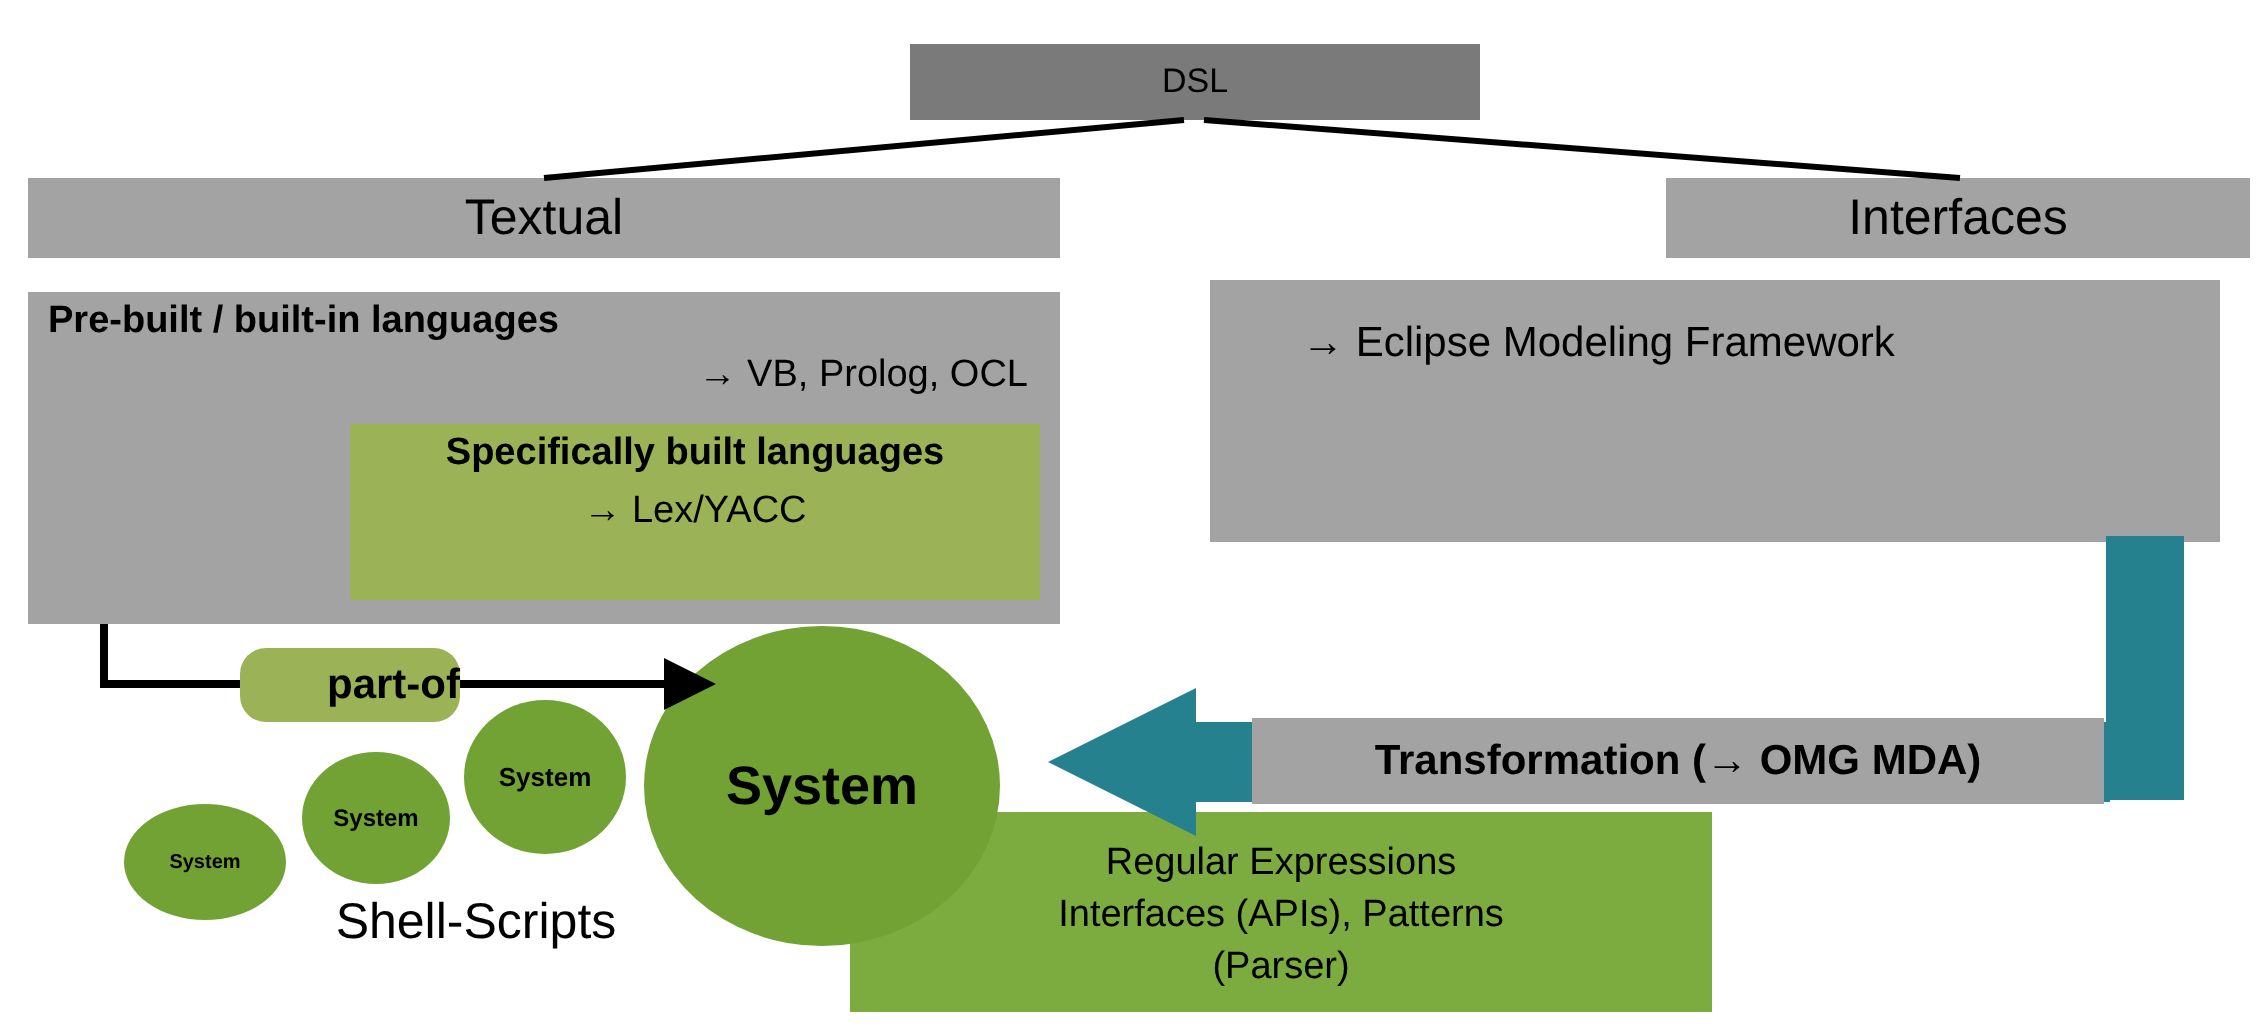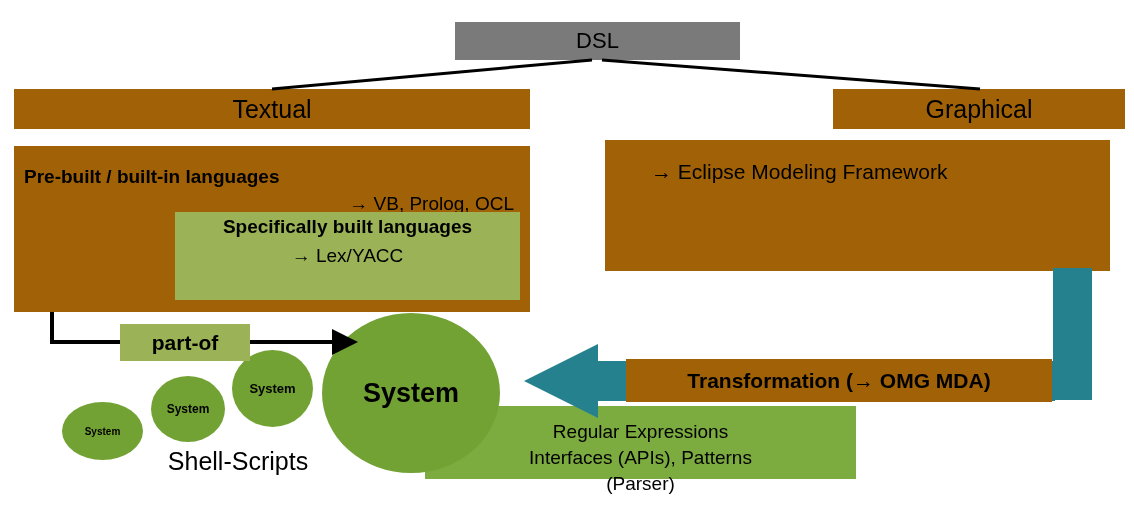--- a/index.html
+++ b/index.html
@@ -5,34 +5,34 @@
   * { margin:0; padding:0; box-sizing:border-box; }
   html, body { width:1134px; height:513px; }
   body {
     position:relative;
     background:#ffffff;
     font-family:"Liberation Sans", sans-serif;
     color:#000;
     overflow:hidden;
   }
   .abs { position:absolute; }
-  .gray-box { background:#a16207; }
+  .gray-box { background:#a3a3a3; }
   .green-box { background:#9bb356; }
 
   #dsl-box {
     left:455px; top:22px; width:285px; height:38px;
-    background:#7a7a7a; font-size:22px; text-align:center; line-height:38px;
+    background:#7a7a7a; font-size:17px; text-align:center; line-height:38px;
     z-index:1;
   }
 
   #textual-box  { left:14px;  top:89px; width:516px; height:40px; font-size:25px; text-align:center; line-height:40px; z-index:1; }
   #graphical-box{ left:833px; top:89px; width:292px; height:40px; font-size:25px; text-align:center; line-height:40px; z-index:1; }
 
   #prebuilt-box { left:14px; top:146px; width:516px; height:166px; z-index:1; }
-  #prebuilt-title    { padding:20px 0 0 10px; font-weight:bold; font-size:19px; }
+  #prebuilt-title    { padding:4px 0 0 10px; font-weight:bold; font-size:19px; }
   #prebuilt-examples { margin-top:5px; font-size:19px; text-align:right; padding-right:16px; }
   #specific-box { left:161px; top:66px; width:345px; height:88px; padding-top:4px; text-align:center; }
   #specific-title    { font-weight:bold; font-size:19px; }
   #specific-examples { margin-top:7px; font-size:19px; }
 
   #graphical-detail-box { left:605px; top:140px; width:505px; height:131px; z-index:1; font-size:21px; }
   #graphical-detail-title { padding:10px 0 0 14px; font-weight:bold; }
   #graphical-detail-line2 { padding-left:46px;  margin-top:20px; }
   #graphical-detail-line3 { padding-left:184px; margin-top:3px; }
 
@@ -59,40 +59,41 @@
     font-weight:bold; z-index:2;
   }
   #system-circle-main { left:322px; top:313px; width:178px; height:160px; font-size:27px; }
   #system-circle-2    { left:232px; top:350px; width:81px;  height:77px;  font-size:13px; }
   #system-circle-3    { left:151px; top:376px; width:74px;  height:66px;  font-size:12px; }
   #system-circle-4    { left:62px;  top:402px; width:81px;  height:58px;  font-size:10px; }
 
   #shell-label { left:118px; top:446px; width:240px; text-align:center; font-size:25px; line-height:30px; z-index:2; }
 
   #bottom-panel {
-    left:425px; top:406px; width:431px; height:73px;
+    left:425px; top:406px; width:431px; height:100px;
     background:#7cab3f; text-align:center; font-size:19px;
     padding-top:13px; line-height:26px; z-index:1;
   }
 
   #part-of-box {
-    left:120px; top:324px; width:130px; height:37px;
-    font-size:21px; font-weight:bold; text-align:center; line-height:37px;
+    left:120px; top:324px; width:110px; height:37px;
+    font-size:21px; font-weight:bold; text-align:right; line-height:37px;
     z-index:6;
+    border-radius:13px;
   }
 
   #connector-svg { left:0; top:0; width:1134px; height:513px; z-index:5; pointer-events:none; }
 </style>
 </head>
 <body>
 
 <div class="abs" id="dsl-box">DSL</div>
 
 <div class="abs gray-box" id="textual-box">Textual</div>
-<div class="abs gray-box" id="graphical-box">Graphical</div>
+<div class="abs gray-box" id="graphical-box">Interfaces</div>
 
 <div class="abs gray-box" id="prebuilt-box">
   <div id="prebuilt-title">Pre-built / built-in languages</div>
   <div id="prebuilt-examples">→ VB, Prolog, OCL</div>
   <div class="abs green-box" id="specific-box">
     <div id="specific-title">Specifically built languages</div>
     <div id="specific-examples">→ Lex/YACC</div>
   </div>
 </div>
 

